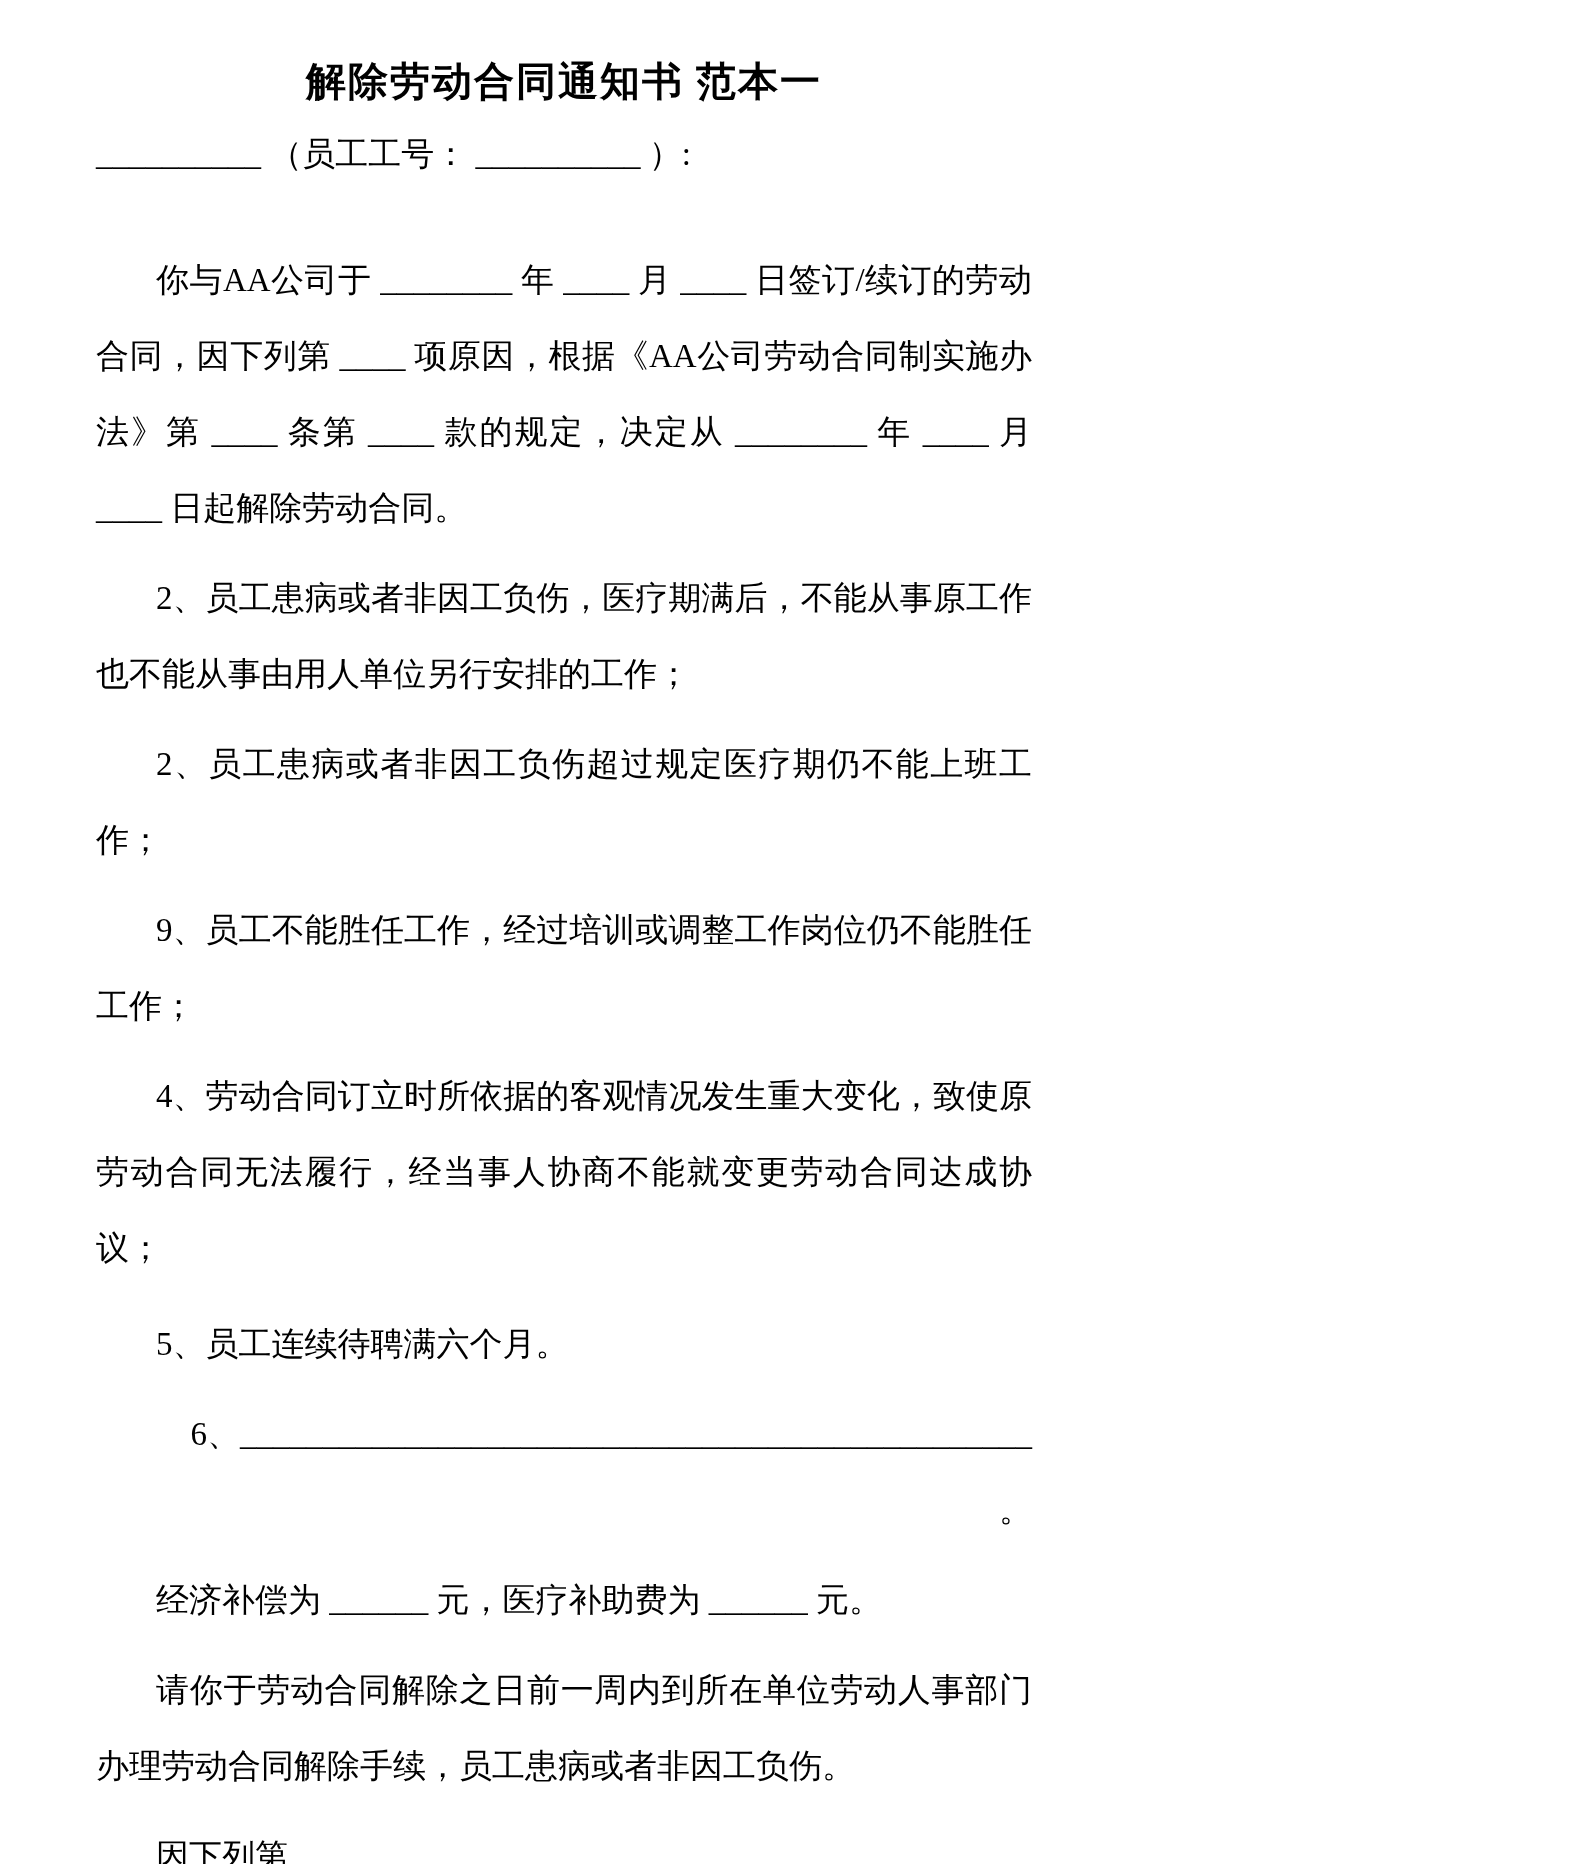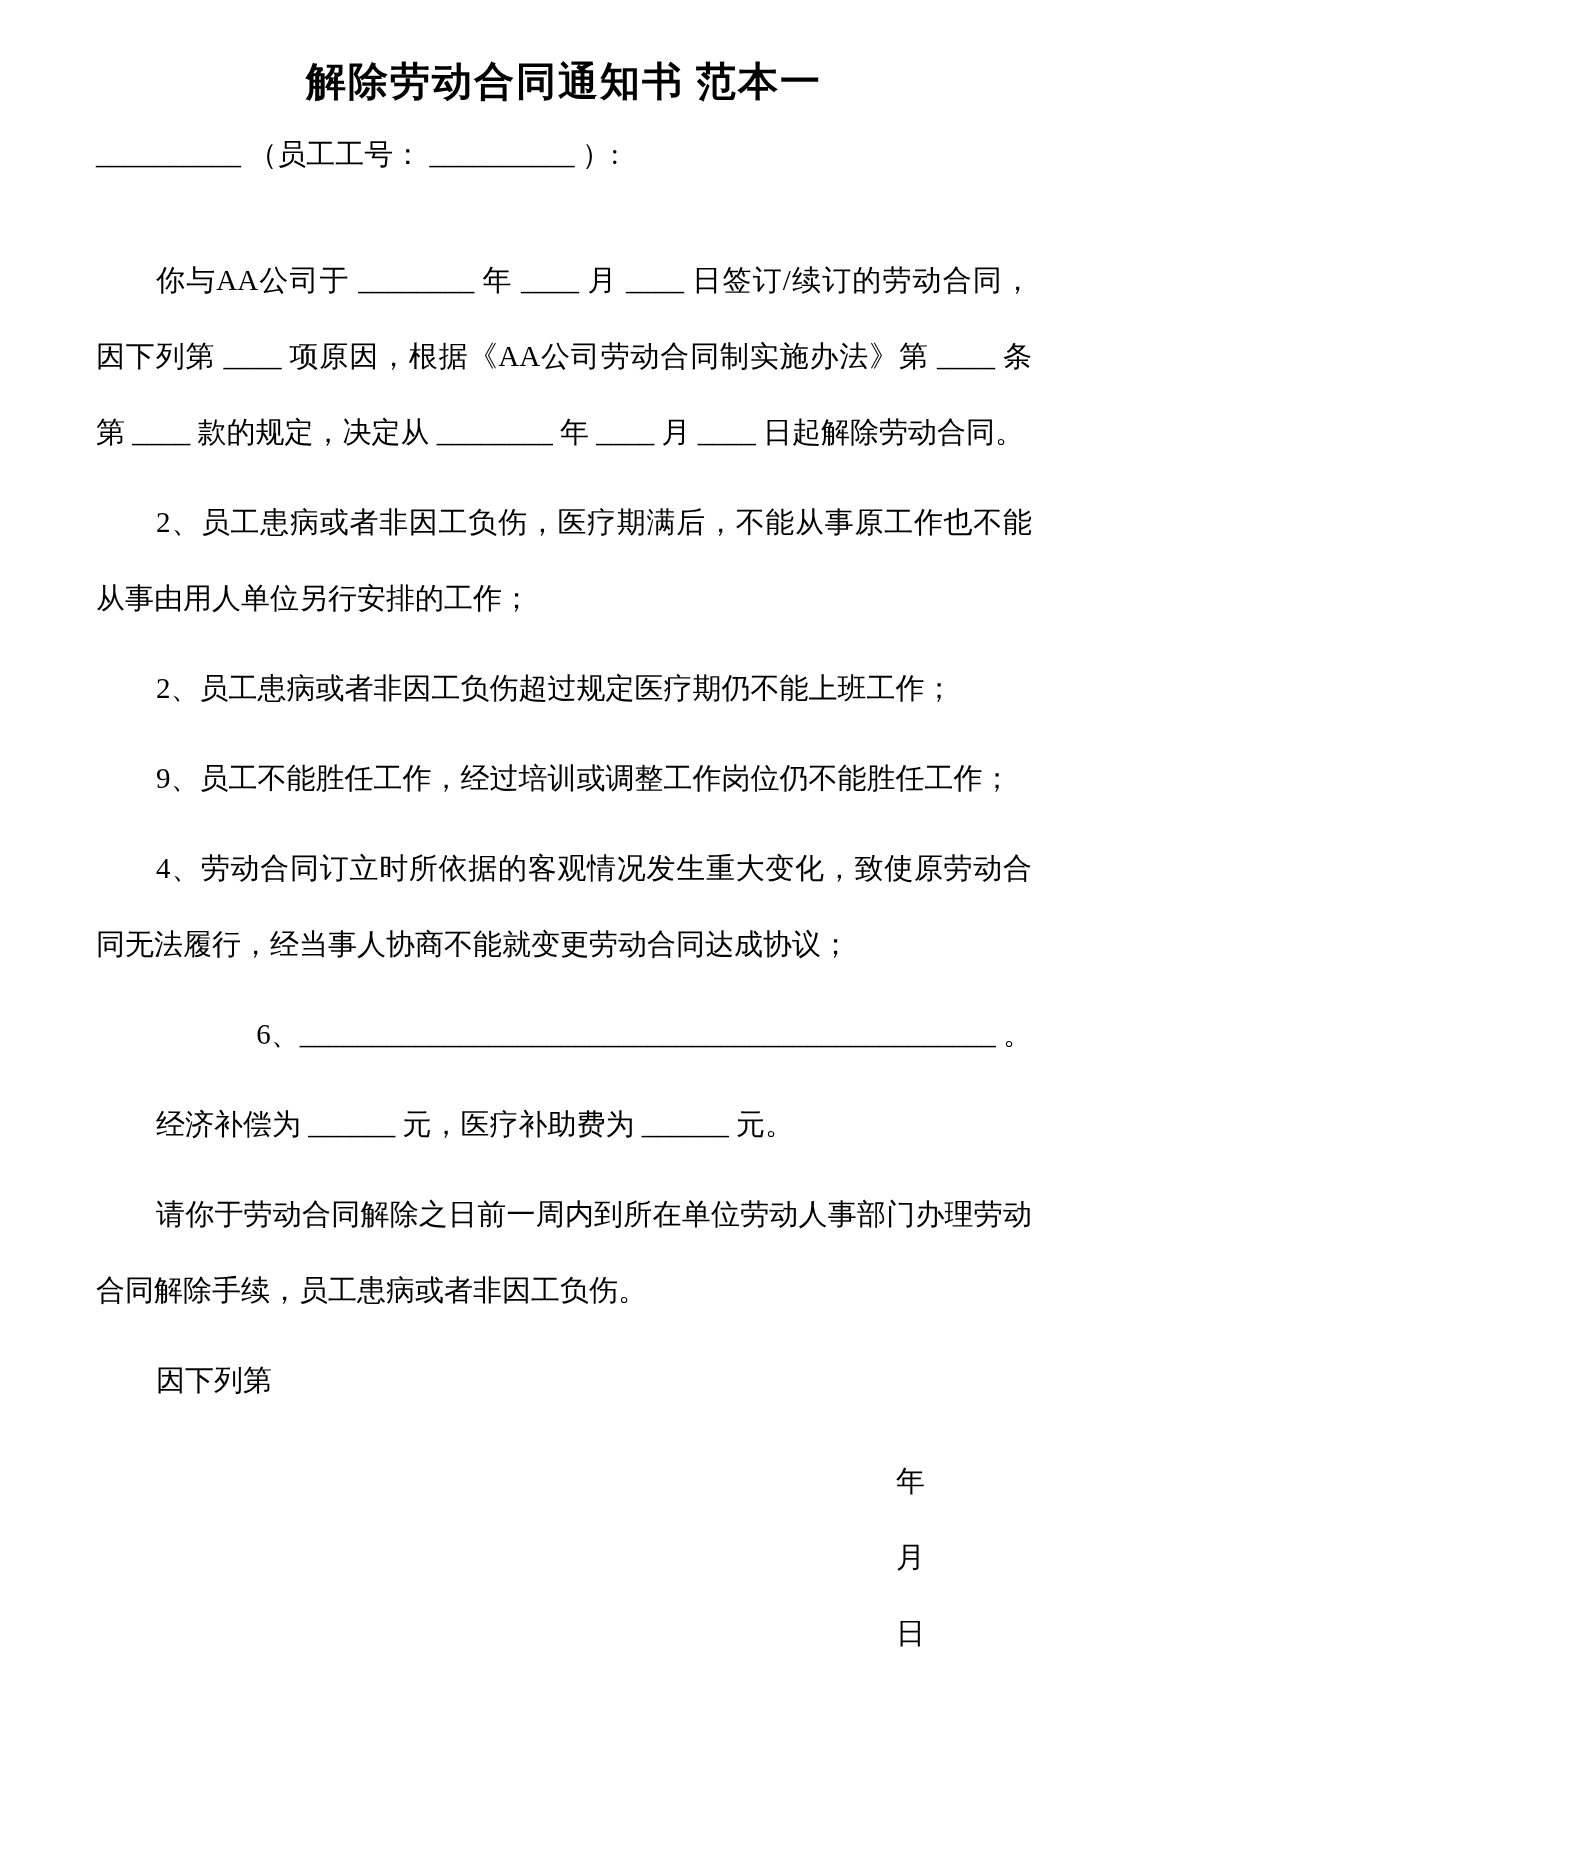--- a/index.html
+++ b/index.html
@@ -21,21 +21,21 @@
   }
   h1.doc-title {
     font-size: 40px;
     line-height: 48px;
     font-weight: 700;
     text-align: center;
     margin: 58px 0 0 0;
     letter-spacing: 2px;
   }
   p {
-    font-size: 29px;
+    font-size: 33px;
     line-height: 76px;
     margin: 0 0 14px 0;
     text-align: justify;
     text-justify: inter-ideograph;
   }
   .indent { text-indent: 60px; }
   .salutation {
     margin-top: 10px;
     margin-bottom: 50px;
     text-align: left;
@@ -66,20 +66,21 @@
   <p class="indent">你与AA公司于 ________ 年 ____ 月 ____ 日签订/续订的劳动合同，因下列第 ____ 项原因，根据《AA公司劳动合同制实施办法》第 ____ 条第 ____ 款的规定，决定从 ________ 年 ____ 月 ____ 日起解除劳动合同。</p>
 
   <p class="indent">2、员工患病或者非因工负伤，医疗期满后，不能从事原工作也不能从事由用人单位另行安排的工作；</p>
 
   <p class="indent">2、员工患病或者非因工负伤超过规定医疗期仍不能上班工作；</p>
 
   <p class="indent">9、员工不能胜任工作，经过培训或调整工作岗位仍不能胜任工作；</p>
 
   <p class="indent">4、劳动合同订立时所依据的客观情况发生重大变化，致使原劳动合同无法履行，经当事人协商不能就变更劳动合同达成协议；</p>
 
+  <p class="indent gap-before">5、员工连续待聘满六个月。</p>
 
   <p class="indent left-align">6、________________________________________________ 。</p>
 
   <p class="indent">经济补偿为 ______ 元，医疗补助费为 ______ 元。</p>
 
   <p class="indent">请你于劳动合同解除之日前一周内到所在单位劳动人事部门办理劳动合同解除手续，员工患病或者非因工负伤。</p>
 
   <p class="indent closing">因下列第</p>
 
 

